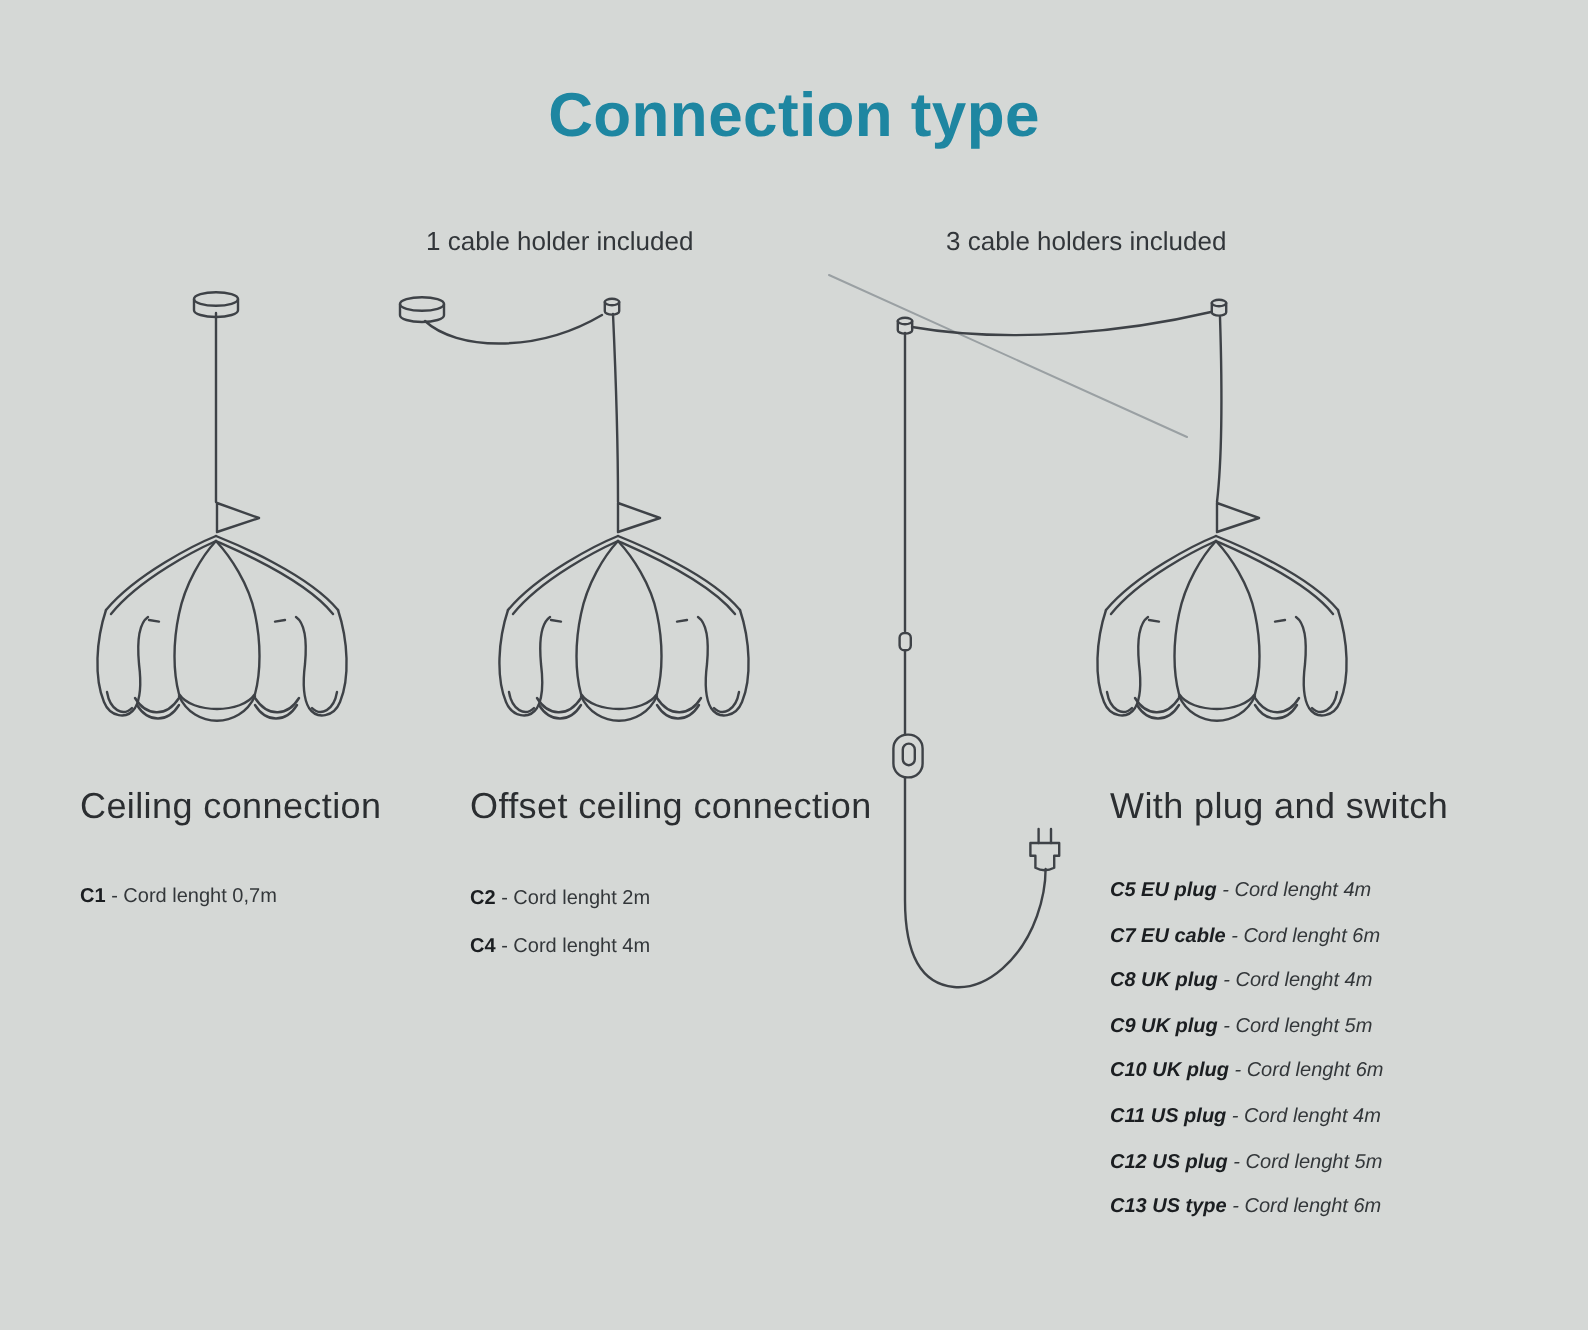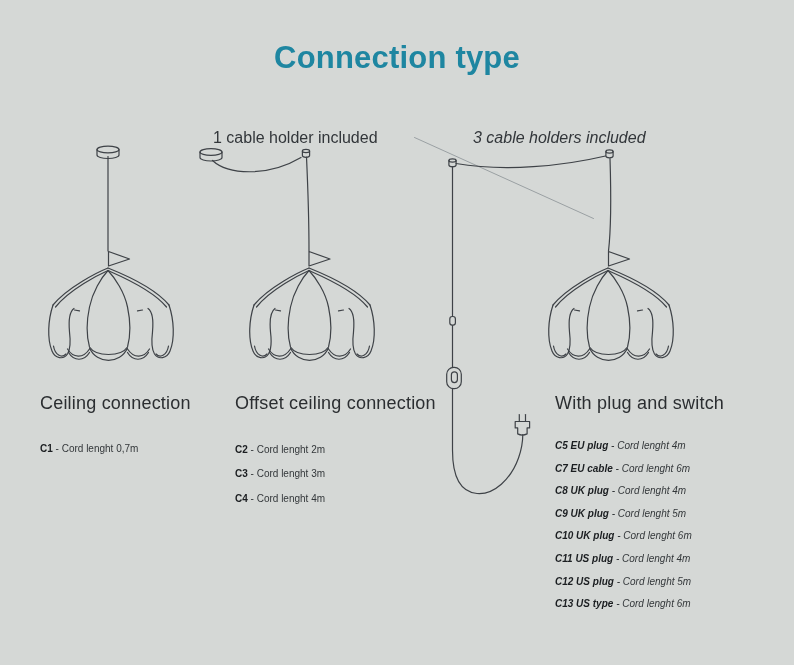--- a/index.html
+++ b/index.html
@@ -15,24 +15,24 @@
   .art{position:absolute;left:0;top:0;width:794px;height:665px;}
   .art path,.art ellipse,.art rect,.art line{
     fill:none;stroke:var(--ink);stroke-width:1.2;stroke-linecap:round;stroke-linejoin:round;
   }
   .art .faint{stroke:var(--faint);stroke-width:1;}
   .title{
     position:absolute;left:0;right:0;top:40px;text-align:center;
     font-size:31px;font-weight:600;color:var(--accent);letter-spacing:.2px;
   }
   .caption{
-    position:absolute;top:129px;font-size:16px;color:#32363a;
+    position:absolute;top:113px;font-size:13px;color:#32363a;
   }
   .caption.c-offset{left:213px;}
-  .caption.c-plug{left:473px;font-style:italic;}
+  .caption.c-plug{left:473px;}
   .col{position:absolute;color:var(--text);}
   .col .heading{font-size:18px;color:var(--heading);letter-spacing:.2px;text-align:center;}
   .col-1{left:40px;top:393px;}
   .col-2{left:235px;top:393px;}
   .col-3{left:555px;top:393px;}
   .rows{font-size:10px;}
   .col-1 .rows{margin-top:23px;line-height:24px;}
   .col-2 .rows{margin-top:24px;line-height:24.4px;}
   .col-3 .rows{margin-top:21px;line-height:22.6px;font-style:italic;}
   .row .code{font-weight:700;color:var(--bold);}
@@ -125,21 +125,20 @@
     <div class="heading">Ceiling connection</div>
     <div class="rows">
       <div class="row"><span class="code">C1</span><span class="rest"> - Cord lenght 0,7m</span></div>
     </div>
   </div>
 
   <div class="col col-2">
     <div class="heading">Offset ceiling connection</div>
     <div class="rows">
       <div class="row"><span class="code">C2</span><span class="rest"> - Cord lenght 2m</span></div>
-      <div class="row"><span class="code">C3</span><span class="rest"> - Cord lenght 3m</span></div>
       <div class="row"><span class="code">C4</span><span class="rest"> - Cord lenght 4m</span></div>
     </div>
   </div>
 
   <div class="col col-3">
     <div class="heading">With plug and switch</div>
     <div class="rows">
       <div class="row"><span class="code">C5 EU plug</span><span class="rest"> - Cord lenght 4m</span></div>
       <div class="row"><span class="code">C7 EU cable</span><span class="rest"> - Cord lenght 6m</span></div>
       <div class="row"><span class="code">C8 UK plug</span><span class="rest"> - Cord lenght 4m</span></div>

